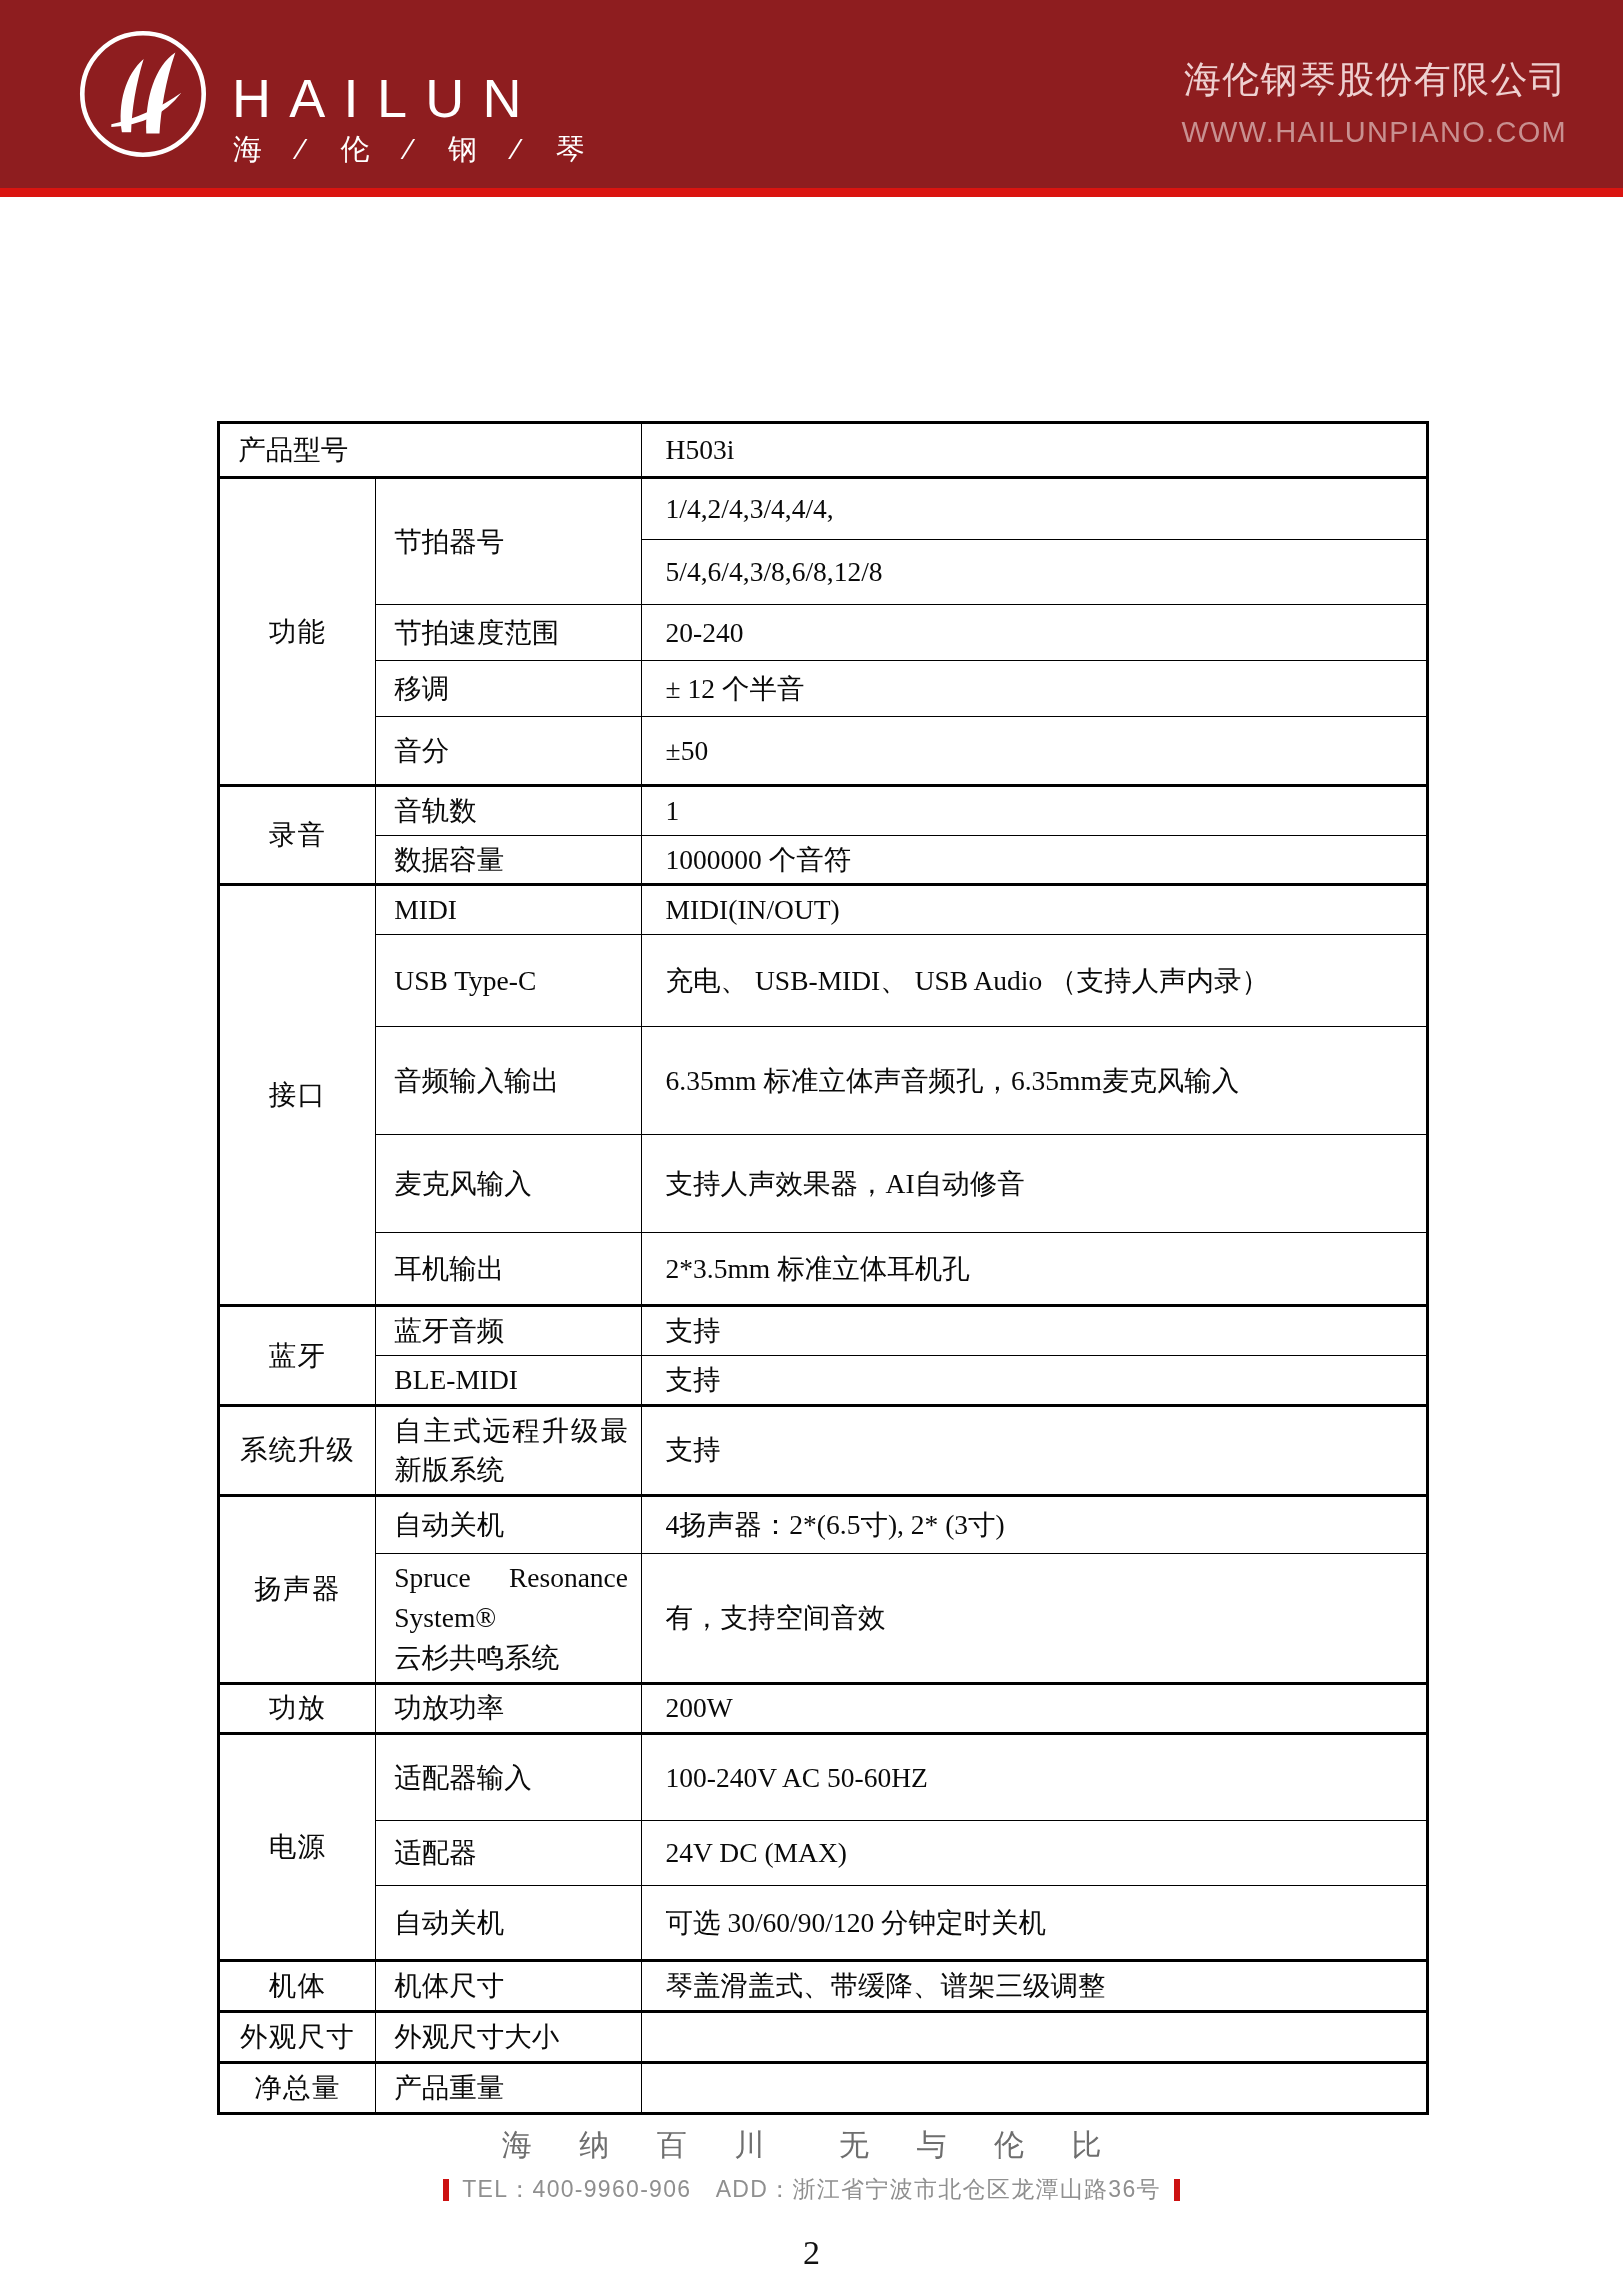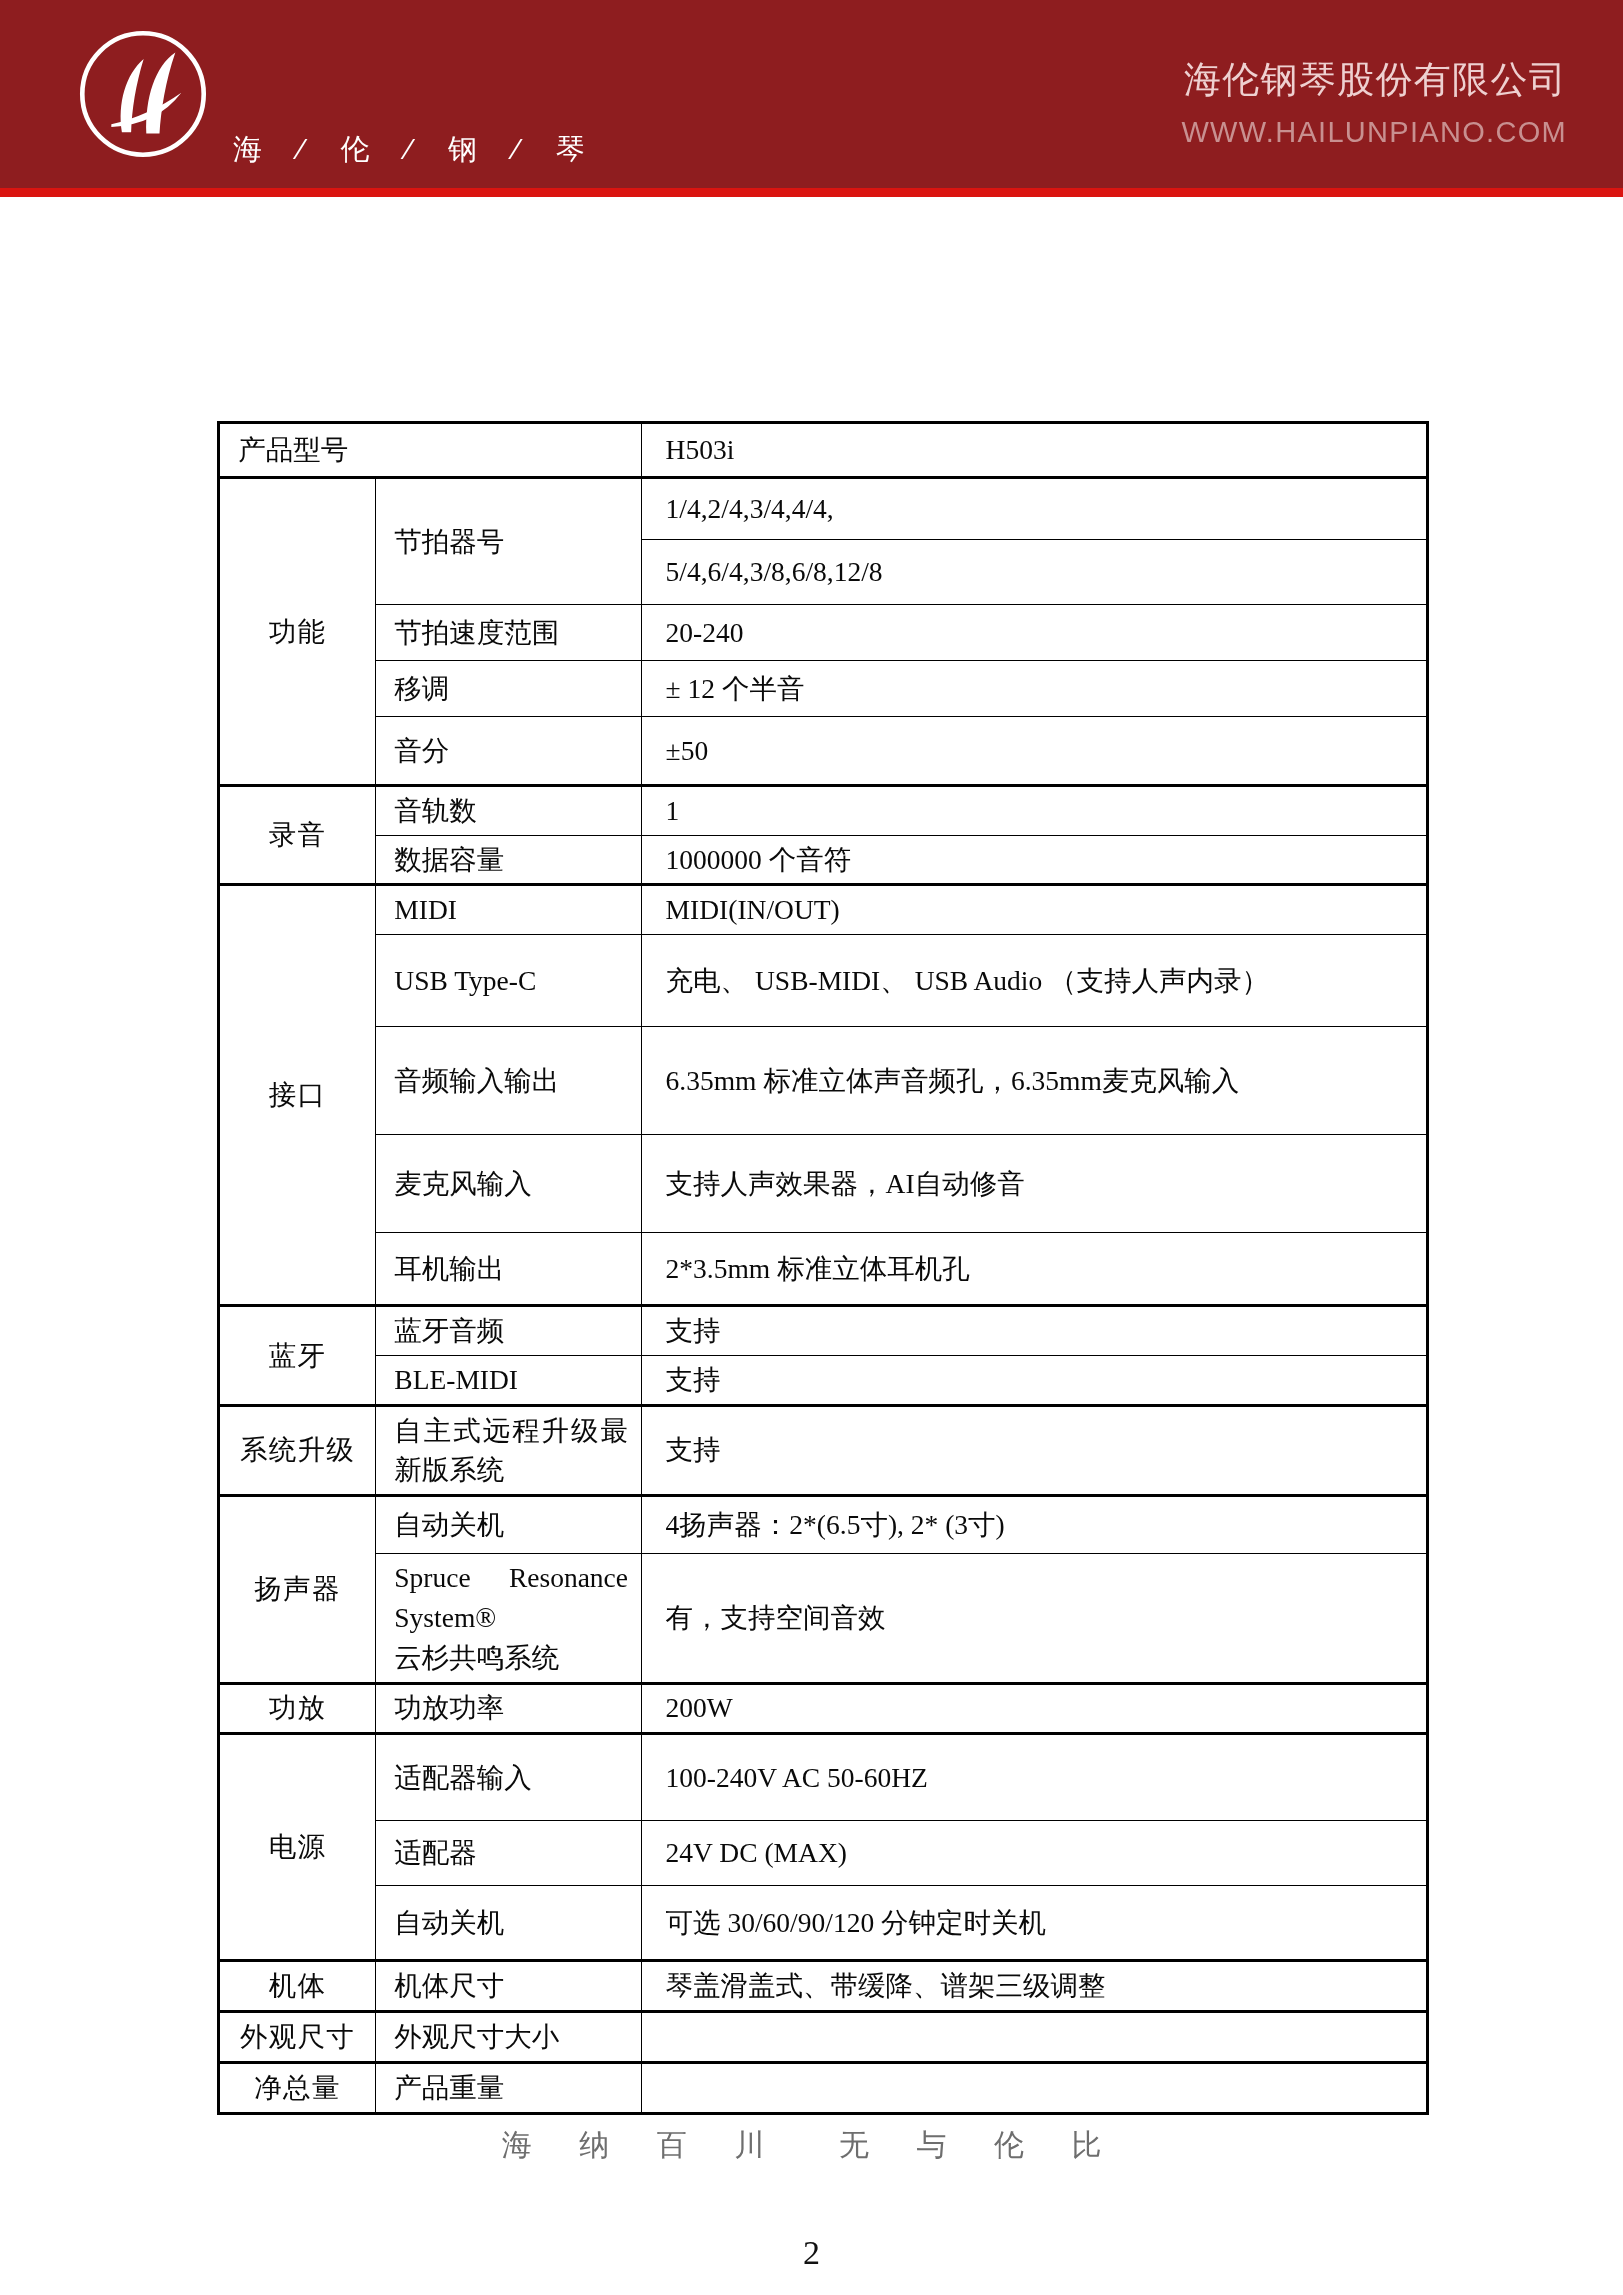--- a/index.html
+++ b/index.html
@@ -103,20 +103,21 @@
 
   <div class="header">
     <div class="logo-circle">
       <svg width="132" height="132" viewBox="0 0 200 200">
         <circle cx="100" cy="100" r="92" fill="none" stroke="#ffffff" stroke-width="7"></circle>
         <path d="M 68,158 C 61,114 74,70 101,47 C 89,86 83,124 82,158 Z" fill="#ffffff"></path>
         <path d="M 105,160 C 103,106 118,58 149,37 C 134,80 127,126 125,160 Z" fill="#ffffff"></path>
         <path d="M 52,146 Q 110,132 158,98 Q 122,146 52,150 Z" fill="#ffffff"></path>
       </svg>
     </div>
+    <div class="logo-en">HAILUN</div>
     <div class="logo-cn">海 ∕ 伦 ∕ 钢 ∕ 琴</div>
     <div class="company">海伦钢琴股份有限公司</div>
     <div class="website">WWW.HAILUNPIANO.COM</div>
   </div>
   <div class="stripe"></div>
 
   <table class="spec-table">
     <colgroup>
       <col style="width:157px">
       <col style="width:266px">
@@ -232,17 +233,22 @@
         <tr class="section-start" style="height: 50px;">
           <td class="group">净总量</td>
           <td class="label">产品重量</td>
           <td class="value"></td>
         </tr>
       </tbody>
   </table>
 
   <div class="slogan"><span>海 纳 百 川</span><span class="slogan-gap"></span><span>无 与 伦 比</span></div>
 
+  <div class="contact">
+    <span class="rbar"></span>
+    <span class="contact-text">TEL：400-9960-906　ADD：浙江省宁波市北仓区龙潭山路36号</span>
+    <span class="rbar"></span>
+  </div>
 
   <div class="page-number">2</div>
 
 </div>
 
 
 </body></html>

